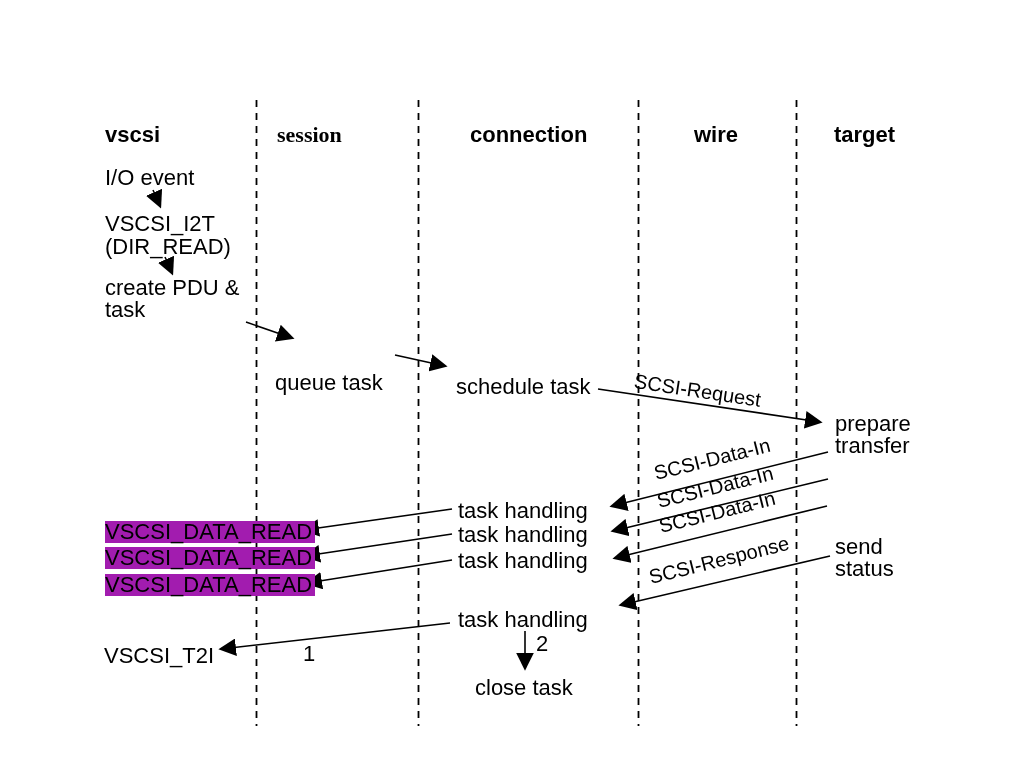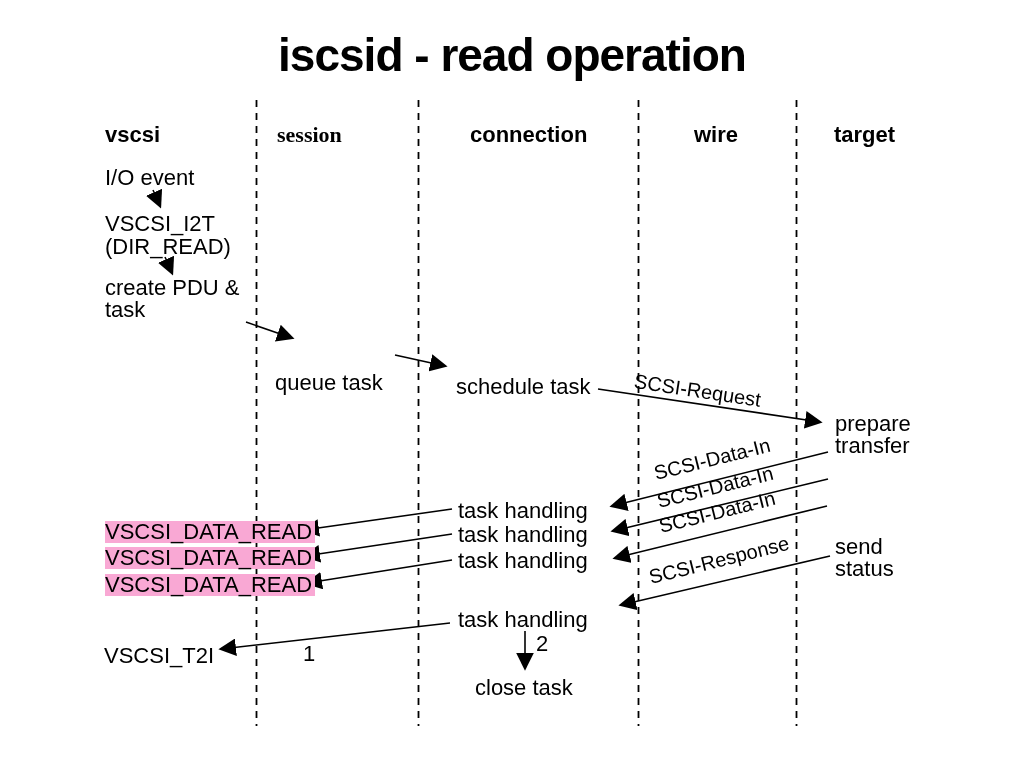--- a/index.html
+++ b/index.html
@@ -13,38 +13,37 @@
     position:absolute; left:0; right:0; top:28px;
     text-align:center; font-size:46px; font-weight:bold;
     letter-spacing:-1px;
   }
   svg.wires { position:absolute; left:0; top:0; }
   .lbl {
     position:absolute; font-size:22px; line-height:22px;
     white-space:nowrap;
   }
   .hdr { font-weight:bold; }
-  .whitebg { background:#f9a8d4; padding-right:3px; }
+  .whitebg { background:#a21caf; padding-right:3px; }
   .rot {
     font-size:20px; line-height:22px;
     transform-origin:0 100%;
     transform:rotate(-14deg);
   }
   .rot-dn {
     font-size:20px; line-height:22px;
     transform-origin:0 0;
     transform:rotate(8.6deg);
   }
 </style>
 </head>
 <body>
 
 <div class="stage">
 
-  <div class="title">iscsid - read operation</div>
 
   <svg class="wires" width="1024" height="768" viewBox="0 0 1024 768">
     <defs>
       <marker id="ah" viewBox="0 0 10 10" refX="8.5" refY="5" markerWidth="11" markerHeight="11" orient="auto-start-reverse">
         <path d="M0,0 L10,5 L0,10 z" fill="#000"></path>
       </marker>
     </defs>
 
     <g stroke="#000" stroke-width="1.8" stroke-dasharray="7 6">
       <line x1="256.5" y1="100" x2="256.5" y2="726"></line>

